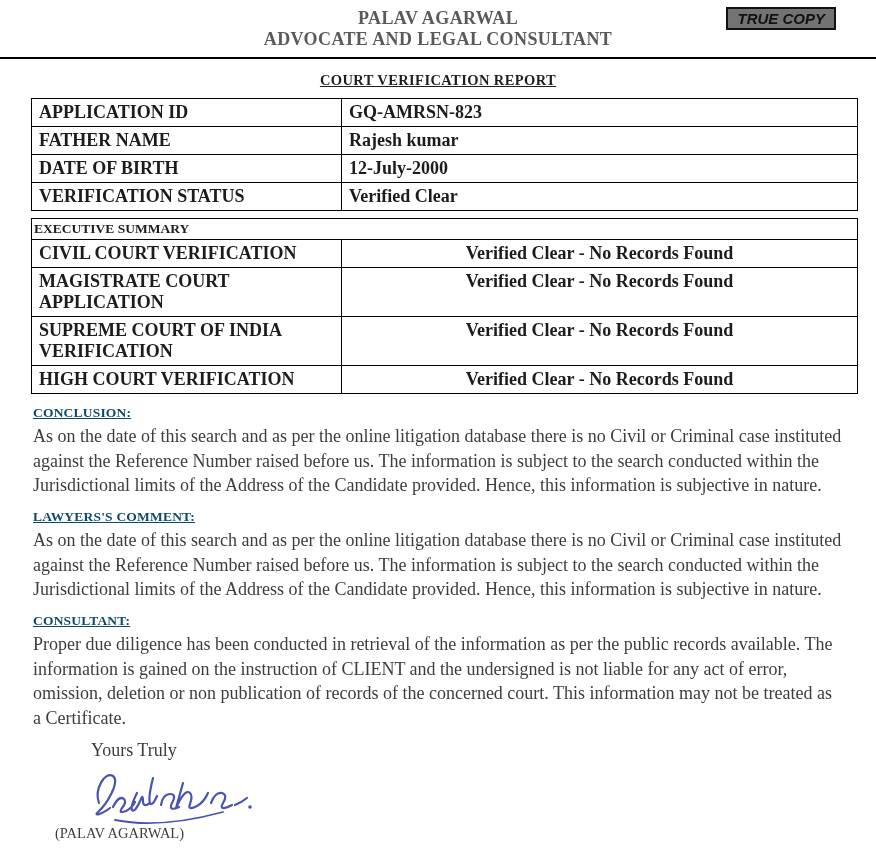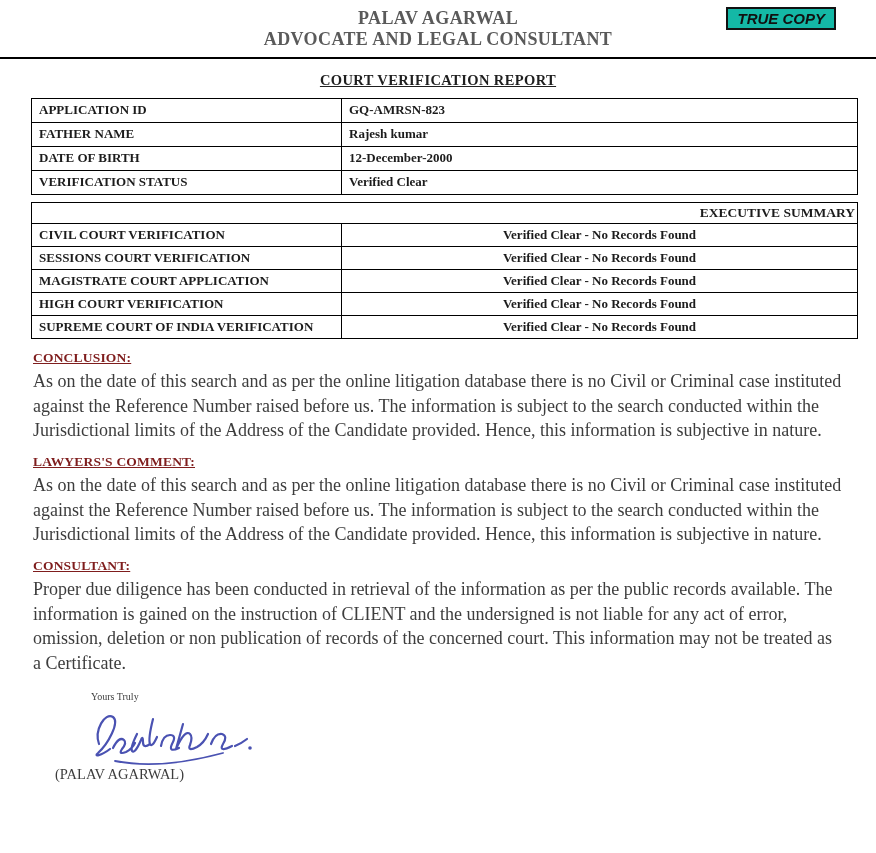--- a/index.html
+++ b/index.html
@@ -14,62 +14,62 @@
   .page { position:relative; width:876px; height:853px; padding-top:8px; }
 
   
   .letterhead { text-align:center; color:#5a5a5a; font-weight:bold; }
   .letterhead .lh-line { font-size:18px; line-height:21px; letter-spacing:0.4px; }
   .stamp {
     position:absolute; top:7px; right:40px;
     border:2px solid #111; padding:1px 9px;
     font-family:"Liberation Sans", sans-serif;
     font-style:italic; font-weight:bold; font-size:15px; color:#111;
-    background:#14b8a6;
+    background:#737373;
   }
   .rule { border-top:2.5px solid #000; margin-top:7px; }
 
   
   .report-title {
     text-align:center; font-weight:bold; text-decoration:underline;
     font-size:14.5px; margin-top:13px; letter-spacing:0.4px; color:#1f1f1f;
   }
 
   
   .tables { padding:0 18px 0 31px; }
   table { border-collapse:collapse; width:100%; table-layout:fixed; }
   td, th {
     border:1.6px solid #000;
-    font-size:13px; font-weight:bold; color:#1c1c1c;
+    font-size:18px; font-weight:bold; color:#1c1c1c;
     padding:3px 7px; vertical-align:top; text-align:left;
     overflow:hidden;
   }
   .t1 { margin-top:9px; }
   .t1 td { height:24px; }
   col.label-col { width:310px; }
   .t1 tr.addr-row td { height:66px; }
   .t2 { margin-top:7px; }
   .t2 td { height:22px; }
-  .t2 .es-title { text-align:right; font-size:13.5px; height:21px; padding:2px; }
+  .t2 .es-title { text-align:left; font-size:13.5px; height:21px; padding:2px; }
   .t2 .val { text-align:center; }
 
   
   .sections { padding:0 33px 0 33px; }
   .section { margin-top:11px; }
   .section h3 {
     font-size:13.5px; font-weight:bold; text-decoration:underline;
-    color:#7f1d1d; letter-spacing:0.2px;
+    color:#0c4a6e; letter-spacing:0.2px;
   }
   .section p {
     font-size:18px; color:#3d3d3d; line-height:1.37; margin-top:3px;
     max-width:812px;
   }
 
   
-  .closing { margin-top:15px; padding-left:58px; font-size:10px; color:#3d3d3d; }
+  .closing { margin-top:9px; padding-left:58px; font-size:18px; color:#3d3d3d; }
   .sig-wrap { margin-left:52px; margin-top:2px; height:66px; }
   .sig-name { padding-left:22px; font-size:14.5px; color:#3d3d3d; margin-top:-4px; }
 </style>
 </head>
 <body>
 
 <div class="page">
 
   <div class="letterhead">
     <div class="lh-line">PALAV AGARWAL</div>
@@ -91,21 +91,21 @@
           <tr>
         <td>APPLICATION ID</td>
         <td>GQ-AMRSN-823</td>
       </tr>
       <tr>
         <td>FATHER NAME</td>
         <td>Rajesh kumar</td>
       </tr>
       <tr>
         <td>DATE OF BIRTH</td>
-        <td>12-December-2000</td>
+        <td>12-July-2000</td>
       </tr>
       <tr>
         <td>VERIFICATION STATUS</td>
         <td>Verified Clear</td>
       </tr>
     </tbody>
       </table>
 
     <table class="t2">
       <colgroup>
@@ -114,33 +114,29 @@
         </colgroup>
       <tbody>
           <tr>
         <td colspan="2" class="es-title">EXECUTIVE SUMMARY</td>
       </tr>
       <tr>
         <td>CIVIL COURT VERIFICATION</td>
         <td class="val">Verified Clear - No Records Found</td>
       </tr>
       <tr>
-        <td>SESSIONS COURT VERIFICATION</td>
-        <td class="val">Verified Clear - No Records Found</td>
-      </tr>
-      <tr>
         <td>MAGISTRATE COURT APPLICATION</td>
         <td class="val">Verified Clear - No Records Found</td>
       </tr>
       <tr>
-        <td>HIGH COURT VERIFICATION</td>
+        <td>SUPREME COURT OF INDIA VERIFICATION</td>
         <td class="val">Verified Clear - No Records Found</td>
       </tr>
       <tr>
-        <td>SUPREME COURT OF INDIA VERIFICATION</td>
+        <td>HIGH COURT VERIFICATION</td>
         <td class="val">Verified Clear - No Records Found</td>
       </tr>
     </tbody>
       </table>
   </div>
 
   <div class="sections">
     <div class="section">
       <h3>CONCLUSION:</h3>
       <p>As on the date of this search and as per the online litigation database there is no Civil or Criminal case instituted against the Reference Number raised before us. The information is subject to the search conducted within the Jurisdictional limits of the Address of the Candidate provided. Hence, this information is subjective in nature.</p>

